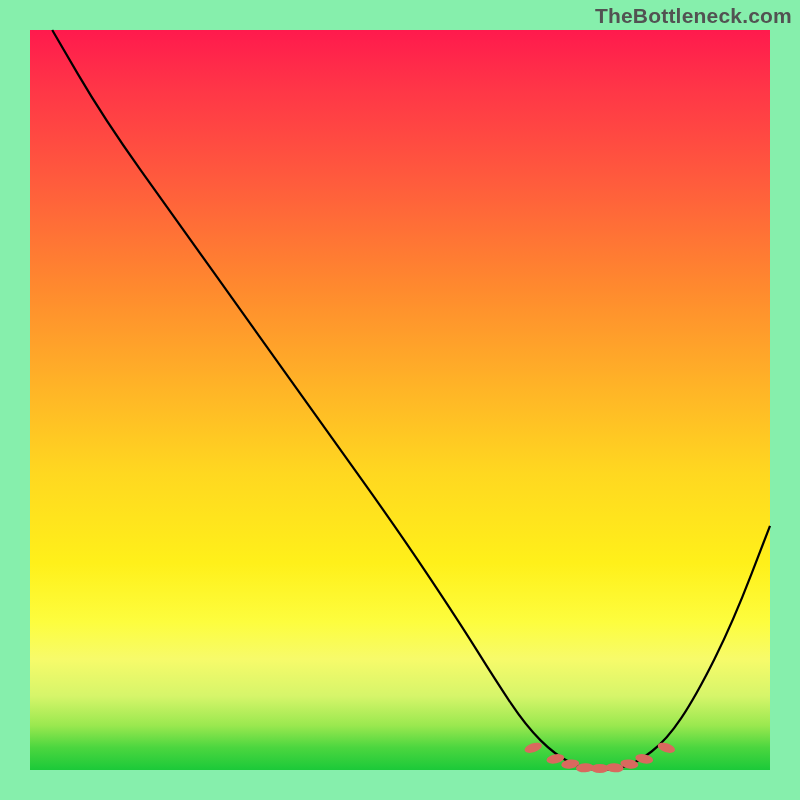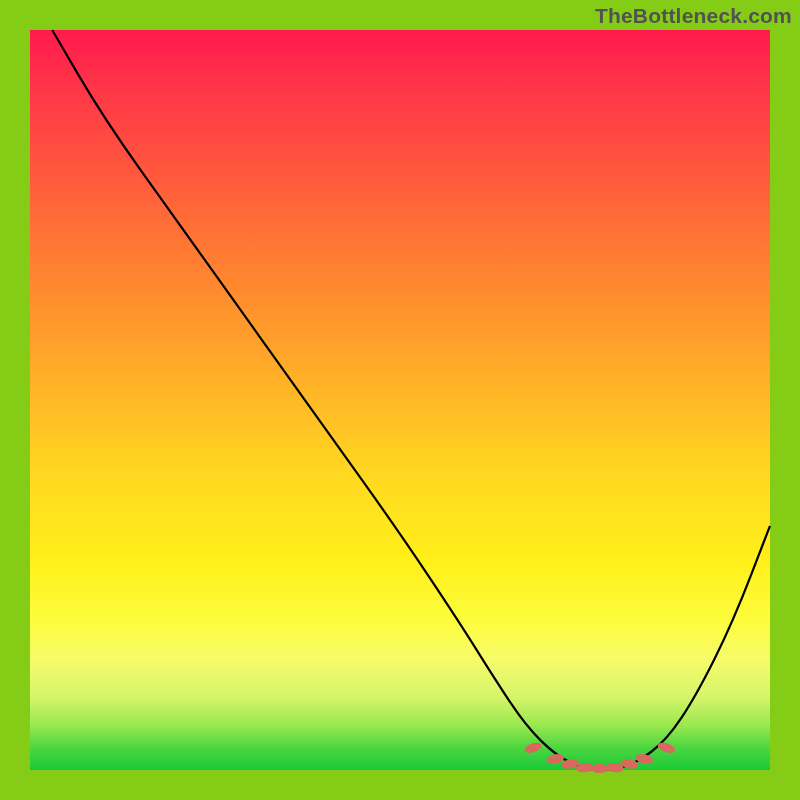--- a/index.html
+++ b/index.html
@@ -10,21 +10,21 @@
     background: #000;
     overflow: hidden;
     font-family: Arial, Helvetica, sans-serif;
   }
   .frame {
     position: absolute;
     left: 0;
     top: 0;
     width: 800px;
     height: 800px;
-    background: #84cc16;
+    background: #86efac;
   }
   .plot-area {
     position: absolute;
     left: 30px;
     top: 30px;
     width: 740px;
     height: 740px;
     
     background: linear-gradient(to bottom,
       #ff1a4d 0%,

